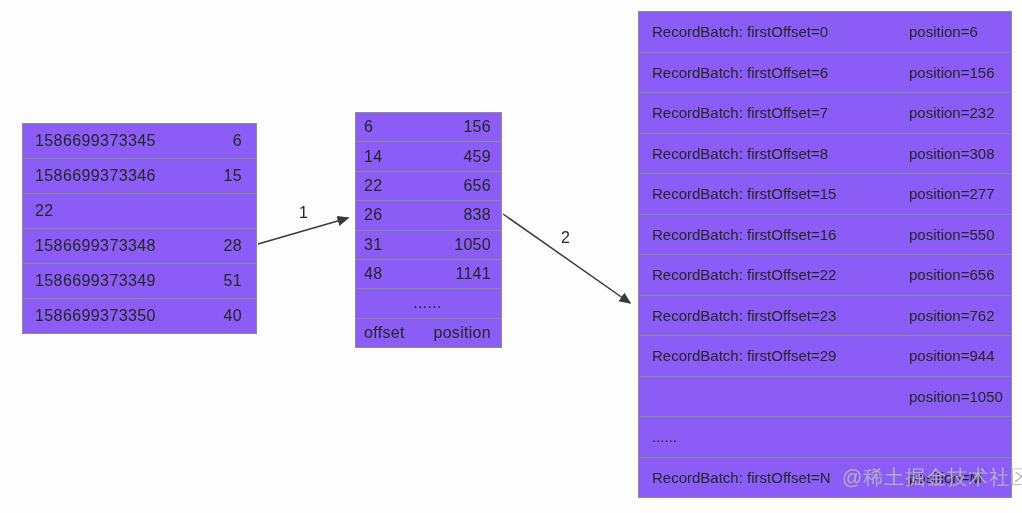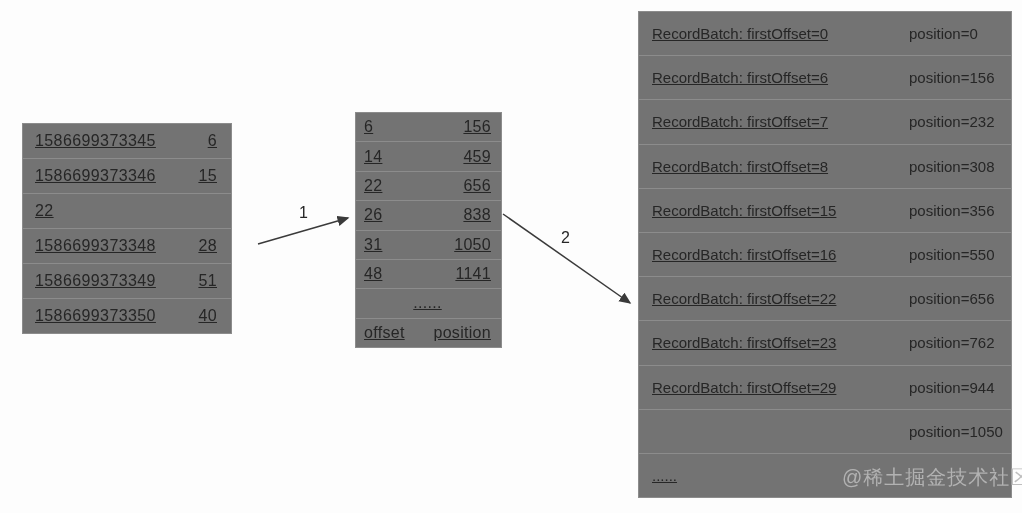--- a/index.html
+++ b/index.html
@@ -14,37 +14,36 @@
     height: 513px;
     background: #fdfdfd;
     overflow: hidden;
     color: #262626;
   }
   .tbl {
     position: absolute;
     display: flex;
     flex-direction: column;
     border: 1px solid #8c8c8c;
-    background: #737373;
-    text-decoration: underline;
+    background: #8b5cf6;
   }
   .tbl .row {
     flex: 1;
     display: flex;
     align-items: center;
     border-top: 1px solid #8c8c8c;
     position: relative;
     white-space: nowrap;
   }
   .tbl .row:first-child { border-top: none; }
 
   
   #ts-table {
     left: 22px; top: 123px;
-    width: 210px; height: 211px;
+    width: 235px; height: 211px;
     font-size: 16px; letter-spacing: 0.4px;
   }
   #ts-table .row { padding: 0 14px 0 12px; justify-content: space-between; }
 
   
   #offset-table {
     left: 355px; top: 112px;
     width: 147px; height: 236px;
     font-size: 16px; letter-spacing: 0.3px;
   }
@@ -144,37 +143,37 @@
     </div>
     <div class="row">
       <span>offset</span>
       <span>position</span>
     </div>
   </div>
 
   <div class="tbl" id="log-table">
     <div class="row">
       <span>RecordBatch: firstOffset=0</span>
-      <span class="pos">position=0</span>
+      <span class="pos">position=6</span>
     </div>
     <div class="row">
       <span>RecordBatch: firstOffset=6</span>
       <span class="pos">position=156</span>
     </div>
     <div class="row">
       <span>RecordBatch: firstOffset=7</span>
       <span class="pos">position=232</span>
     </div>
     <div class="row">
       <span>RecordBatch: firstOffset=8</span>
       <span class="pos">position=308</span>
     </div>
     <div class="row">
       <span>RecordBatch: firstOffset=15</span>
-      <span class="pos">position=356</span>
+      <span class="pos">position=277</span>
     </div>
     <div class="row">
       <span>RecordBatch: firstOffset=16</span>
       <span class="pos">position=550</span>
     </div>
     <div class="row">
       <span>RecordBatch: firstOffset=22</span>
       <span class="pos">position=656</span>
     </div>
     <div class="row">
@@ -183,20 +182,24 @@
     </div>
     <div class="row">
       <span>RecordBatch: firstOffset=29</span>
       <span class="pos">position=944</span>
     </div>
     <div class="row">
       <span class="pos">position=1050</span>
     </div>
     <div class="row">
       <span>......</span>
+    </div>
+    <div class="row">
+      <span>RecordBatch: firstOffset=N</span>
+      <span class="pos">position=M</span>
     </div>
   </div>
 
   <svg class="overlay" width="1022" height="513" viewBox="0 0 1022 513">
     <defs>
       <marker id="ah" markerWidth="9" markerHeight="8" refX="7" refY="3.5" orient="auto">
         <path d="M0,0 L8,3.5 L0,7 z" fill="#3a3a3a"></path>
       </marker>
     </defs>
     <line x1="258" y1="244" x2="348" y2="218" stroke="#3a3a3a" stroke-width="1.5" marker-end="url(#ah)"></line>

